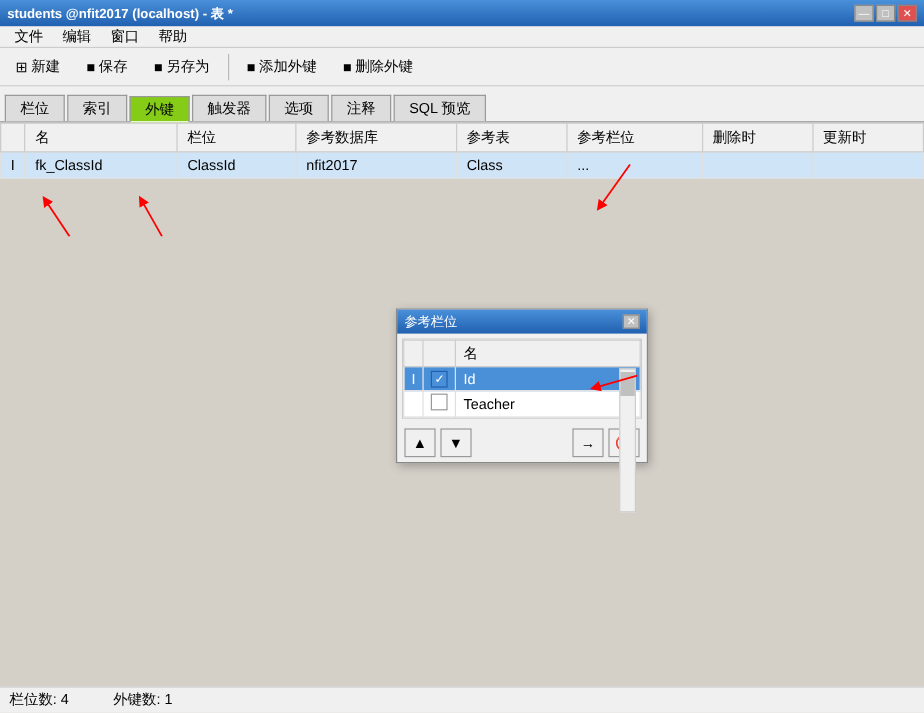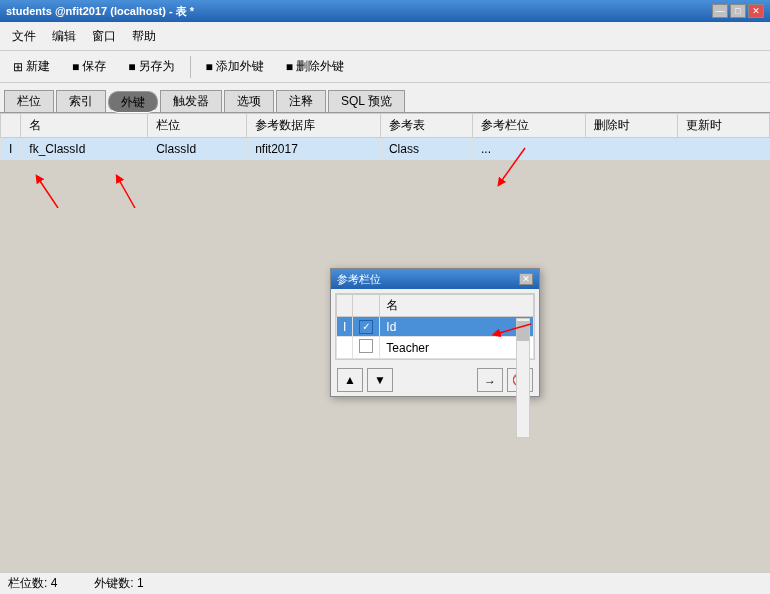--- a/index.html
+++ b/index.html
@@ -32,21 +32,21 @@
       border: 1px solid #888;
       font-size: 9px;
       display: flex; align-items: center; justify-content: center;
       cursor: pointer;
     }
     .title-btn.close { background: #e05050; }
 
     
     .menu-bar {
       background: #f0f0f0;
-      height: 29px;
+      height: 18px;
       display: flex;
       align-items: center;
       padding: 0 4px;
       border-bottom: 1px solid #ccc;
     }
     .menu-item {
       padding: 2px 8px;
       cursor: pointer;
       font-size: 12px;
     }
@@ -88,26 +88,25 @@
       background: #ddd;
       border: 1px solid #999;
       border-bottom: none;
       cursor: pointer;
       font-size: 12px;
       margin-right: 2px;
       height: 22px;
       display: flex; align-items: center;
     }
     .tab.active {
-      background: #737373;
+      background: #84cc16;
       border-bottom: 1px solid white;
       z-index: 1;
       position: relative;
       top: 1px;
-      border-radius: 10px;
     }
 
     
     .data-table {
       width: 100%;
       border-collapse: collapse;
       font-size: 12px;
     }
     .data-table th {
       background: #f0f0f0;

